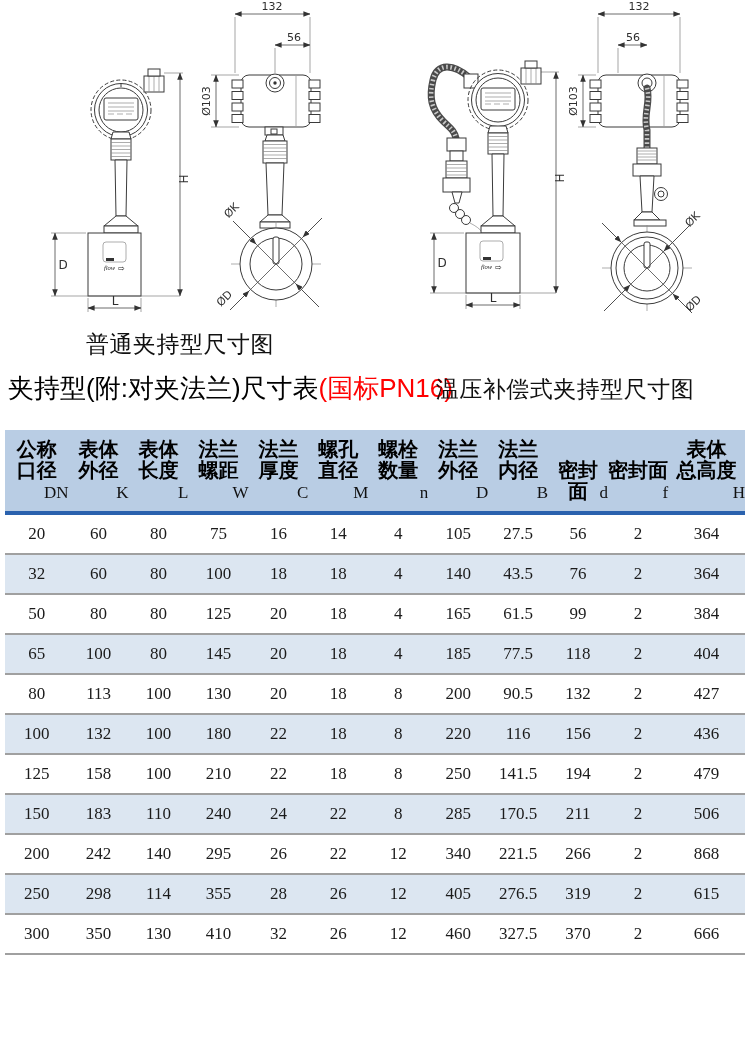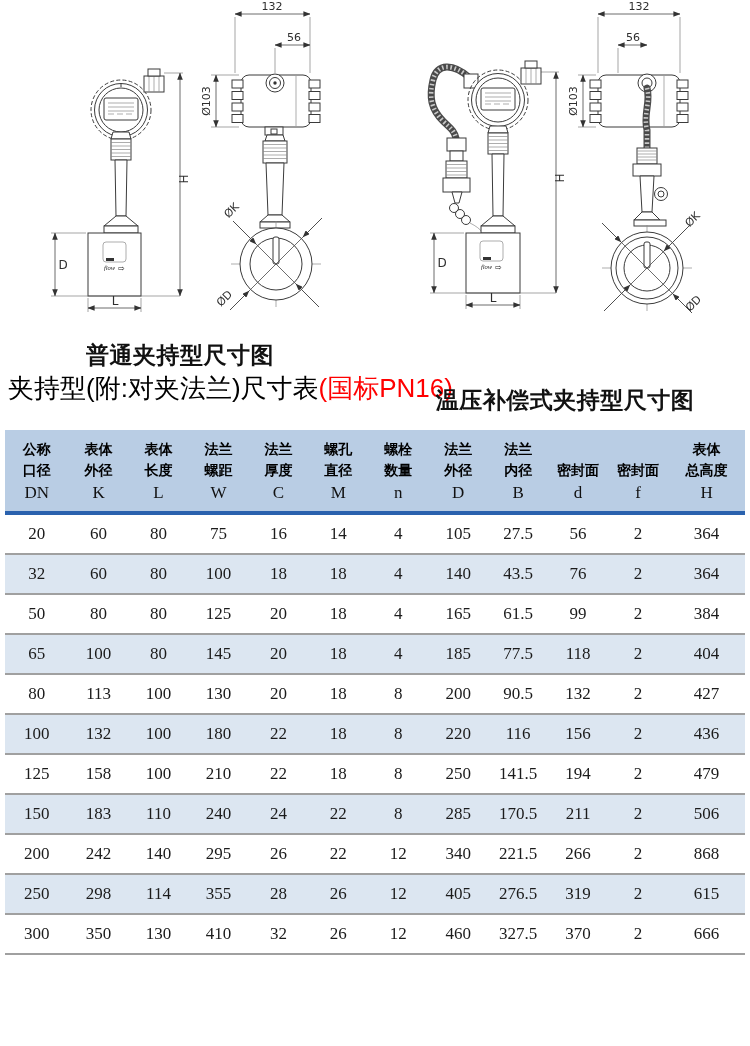--- a/index.html
+++ b/index.html
@@ -2,22 +2,22 @@
 <html><head>
 <meta charset="utf-8">
 <style>
   html,body{margin:0;padding:0;background:#fff;}
   .page{position:relative;width:750px;height:1046px;background:#fff;overflow:hidden;
         font-family:"Liberation Sans","DejaVu Sans",sans-serif;}
   
   .top{position:relative;height:356px;}
   .fig{position:absolute;top:0;}
   #fig1{left:28px;} #fig2{left:390px;}
-  .cap{position:absolute;top:340px;width:300px;text-align:center;
-       font-size:23px;font-weight:bold;color:#111;letter-spacing:.5px;}
+  .cap{position:absolute;top:329px;width:300px;text-align:center;
+       font-size:23px;font-weight:normal;color:#111;letter-spacing:.5px;}
   #cap1{left:30px;} #cap2{left:415px;margin-top:45px;}
   svg{display:block;}
   .oln{fill:none;stroke:#3b3b3b;stroke-width:1;}
   .ow {fill:#fff;stroke:#3b3b3b;stroke-width:1;}
   .fine{fill:none;stroke:#8a8a8a;stroke-width:.7;}
   .dim{fill:none;stroke:#474747;stroke-width:.8;}
   .ext{fill:none;stroke:#6a6a6a;stroke-width:.6;}
   .dimtxt{font-family:"DejaVu Sans",sans-serif;font-size:11px;fill:#2e2e2e;}
   .dimtxt.big{font-size:12px;}
   .conduit{fill:none;stroke:#4a4a4a;stroke-width:7;stroke-linecap:round;}
@@ -25,24 +25,24 @@
   .flowtxt{font-family:"Liberation Serif",serif;font-style:italic;font-size:6.5px;fill:#222;}
   .arrowtxt{font-family:"DejaVu Sans",sans-serif;font-size:8px;fill:#222;}
   
   .title{margin:6px 0 0 8px;font-size:26px;line-height:52px;font-weight:normal;color:#000;
          font-family:"Liberation Sans","DejaVu Sans",sans-serif;white-space:nowrap;}
   .title .red{color:#ff0000;}
   
   table.tbl{width:740px;margin:16px 5px 0 5px;border-collapse:collapse;table-layout:fixed;}
   .tbl th{background:#b9cde4;border-bottom:4px solid #2a62ae;padding:9px 0 7px;vertical-align:bottom;}
   .tbl th:first-child{width:8.6%;} .tbl th:last-child{width:10.4%;}
-  .hcn{font-weight:bold;font-size:14px;height:21px;line-height:21px;color:#000;
+  .hcn{font-weight:bold;font-size:20px;height:21px;line-height:21px;color:#000;
        font-family:"Liberation Sans","DejaVu Sans",sans-serif;}
   .hsym{font-weight:normal;font-size:17px;height:23px;line-height:23px;color:#111;
-        font-family:"Liberation Serif","DejaVu Serif",serif;}
+        font-family:"Liberation Serif","DejaVu Serif",serif;text-align:right;}
   .tbl td{height:36px;text-align:center;font-size:17px;color:#1b1b1b;
           font-family:"Liberation Serif","DejaVu Serif",serif;
           border-top:2px solid #a0a0a0;}
   .tbl tbody tr:nth-child(even){background:#dce6f1;}
   .tbl tbody tr:last-child td{border-bottom:2px solid #a0a0a0;}
 </style>
 </head>
 <body>
 
 <div class="page">

